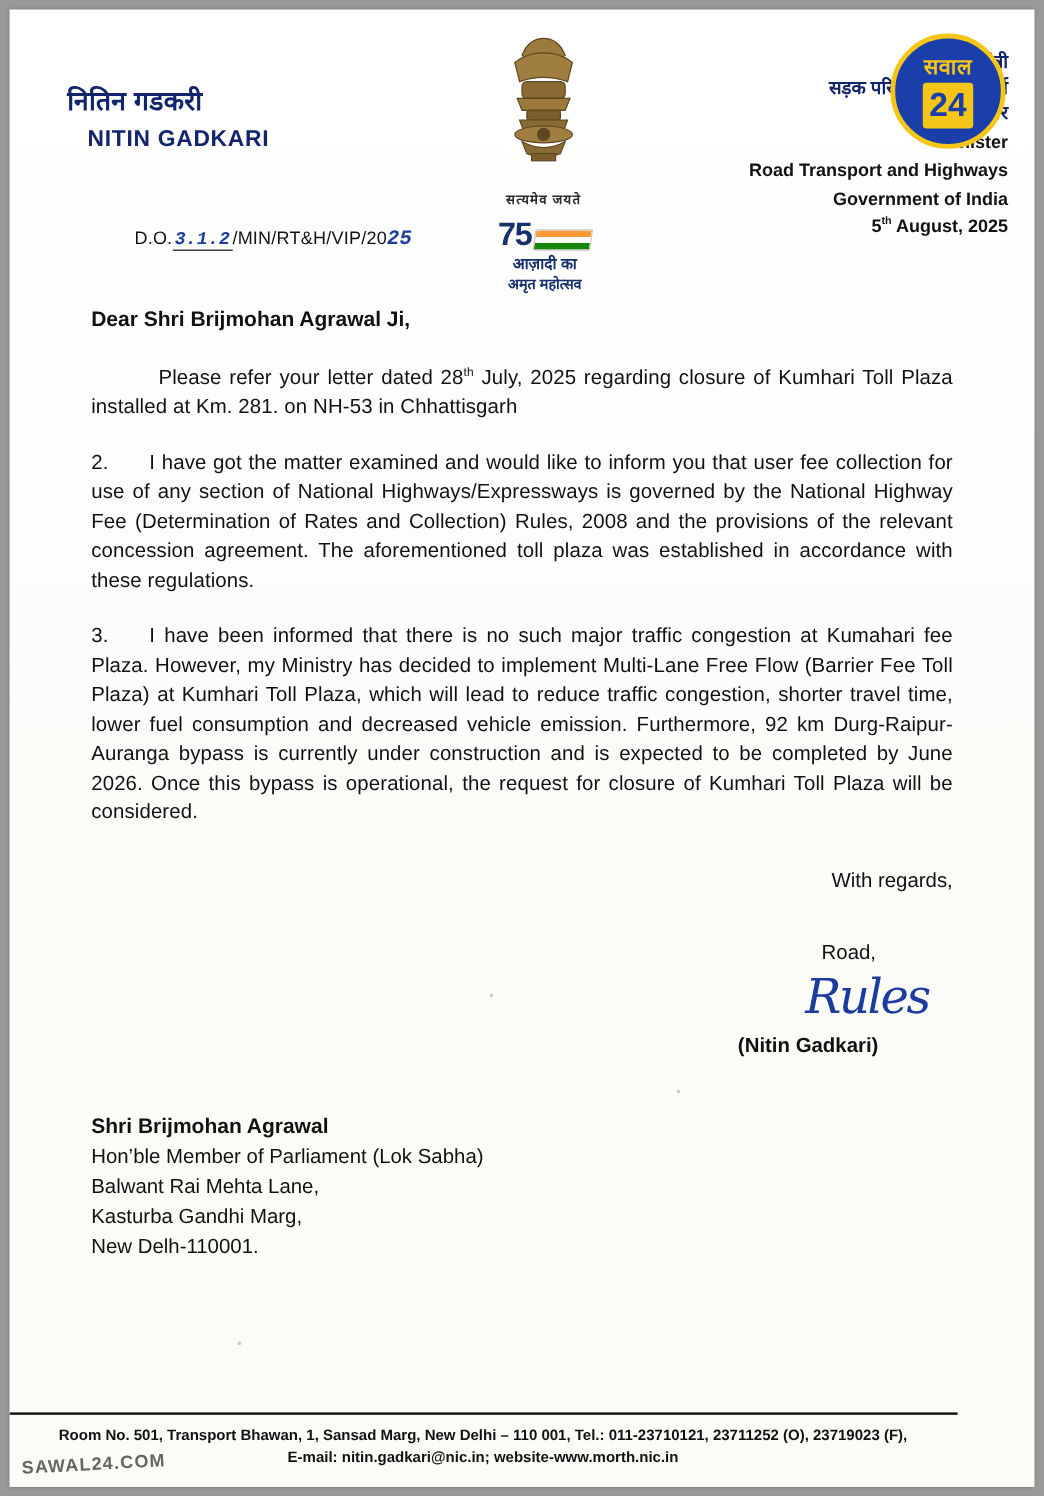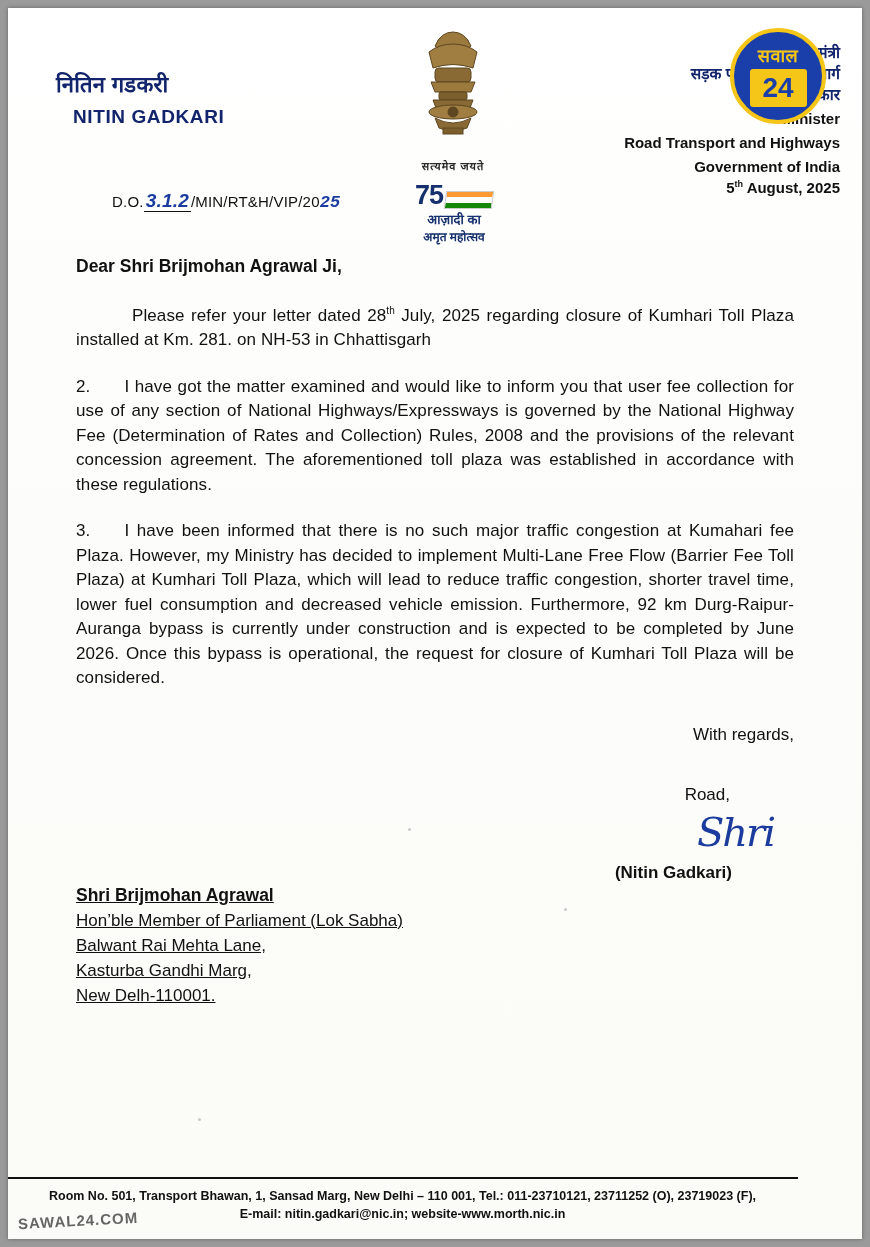--- a/index.html
+++ b/index.html
@@ -140,64 +140,64 @@
     font-size: 15px;
     font-weight: 600;
     color: #111;
     margin-top: 2px;
   }
   .hdr-right sup { font-size: 9px; }
 
   
   .badge {
     position: absolute;
-    right: 36px;
+    right: 24px;
     top: 20px;
     width: 96px;
     height: 96px;
     border-radius: 50%;
     background: #1b3faa;
     border: 4px solid #f5c518;
     box-sizing: border-box;
     text-align: center;
     box-shadow: 0 0 0 2px #1b3faa inset;
   }
   .badge .b1 {
     color: #f5c518;
     font-weight: 700;
     font-size: 18px;
     margin-top: 11px;
     letter-spacing: .5px;
   }
   .badge .b2 {
     margin: 2px auto 0;
-    width: 57px;
+    width: 42px;
     height: 38px;
     background: #f5c518;
     color: #1b3faa;
     font-weight: 700;
     font-size: 28px;
     line-height: 38px;
     border-radius: 3px;
   }
 
   
   .doline {
     position: absolute;
     left: 104px;
     top: 182px;
     font-size: 15px;
     color: #111;
     letter-spacing: .2px;
   }
   .doline .hand {
     color: #1b3c9e;
-    font-family: Liberation Sans, sans-serif;
+    font-family: Liberation Mono, monospace;
     font-style: italic;
-    font-size: 19px;
+    font-size: 15px;
     font-weight: 700;
     border-bottom: 1px solid #111;
     padding: 0 2px;
   }
   .doline .hand2 {
     color: #1b3c9e;
     font-family: Liberation Mono, monospace;
     font-style: italic;
     font-size: 17px;
     font-weight: 700;
@@ -253,23 +253,23 @@
   }
   .signer {
     text-align: right;
     padding-right: 62px;
     font-size: 17px;
     font-weight: 700;
     margin-top: -4px;
   }
 
   .addr {
+    margin-top: 44px;
     font-size: 17px;
     line-height: 25px;
-    text-decoration: underline;
   }
   .addr .an { font-weight: 700; font-size: 17.5px; }
 
   
   .footer {
     position: absolute;
     left: 0;
     bottom: 16px;
     width: 789px;
     text-align: center;
@@ -374,21 +374,21 @@
       <p class="para"><span class="indent"></span><span>Please refer your letter dated 28</span><sup>th</sup><span> July, 2025 regarding closure of Kumhari Toll Plaza installed at Km. 281. on NH-53 in Chhattisgarh</span></p>
 
       <p class="para"><span>2.</span><span class="numind"></span><span>I have got the matter examined and would like to inform you that user fee collection for use of any section of National Highways/Expressways is governed by the National Highway Fee (Determination of Rates and Collection) Rules, 2008 and the provisions of the relevant concession agreement. The aforementioned toll plaza was established in accordance with these regulations.</span></p>
 
       <p class="para"><span>3.</span><span class="numind"></span><span>I have been informed that there is no such major traffic congestion at Kumahari fee Plaza. However, my Ministry has decided to implement Multi-Lane Free Flow (Barrier Fee Toll Plaza) at Kumhari Toll Plaza, which will lead to reduce traffic congestion, shorter travel time, lower fuel consumption and decreased vehicle emission.  Furthermore, 92 km Durg-Raipur-Auranga bypass is currently under construction and is expected to be completed by June 2026. Once this bypass is operational, the request for closure of Kumhari Toll Plaza will be considered.</span></p>
 
       <div class="regards">With regards,</div>
 
       <div class="yours">Road,</div>
 
-      <div class="sig"><span>Shri</span></div>
+      <div class="sig"><span>Rules</span></div>
 
       <div class="signer">(Nitin Gadkari)</div>
 
       <div class="addr">
         <div class="an">Shri Brijmohan Agrawal</div>
         <div>Hon’ble Member of Parliament (Lok Sabha)</div>
         <div>Balwant Rai Mehta Lane,</div>
         <div>Kasturba Gandhi Marg,</div>
         <div>New Delh-110001.</div>
       </div>

